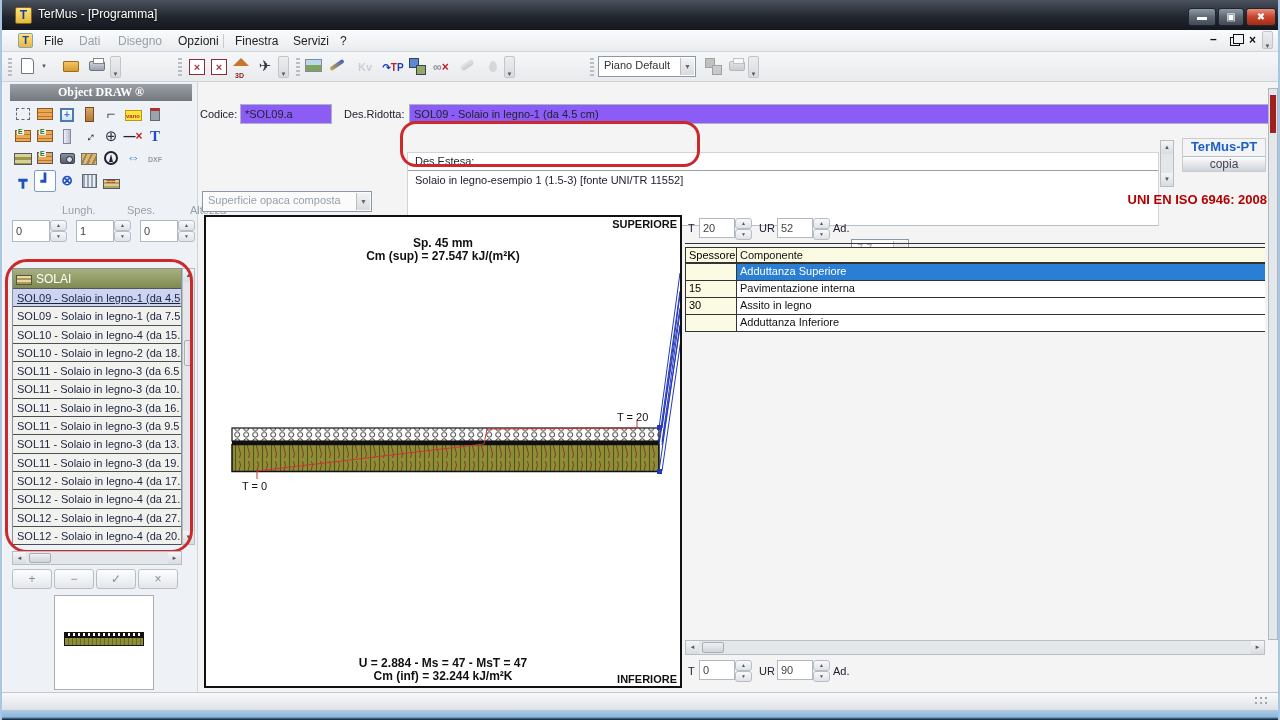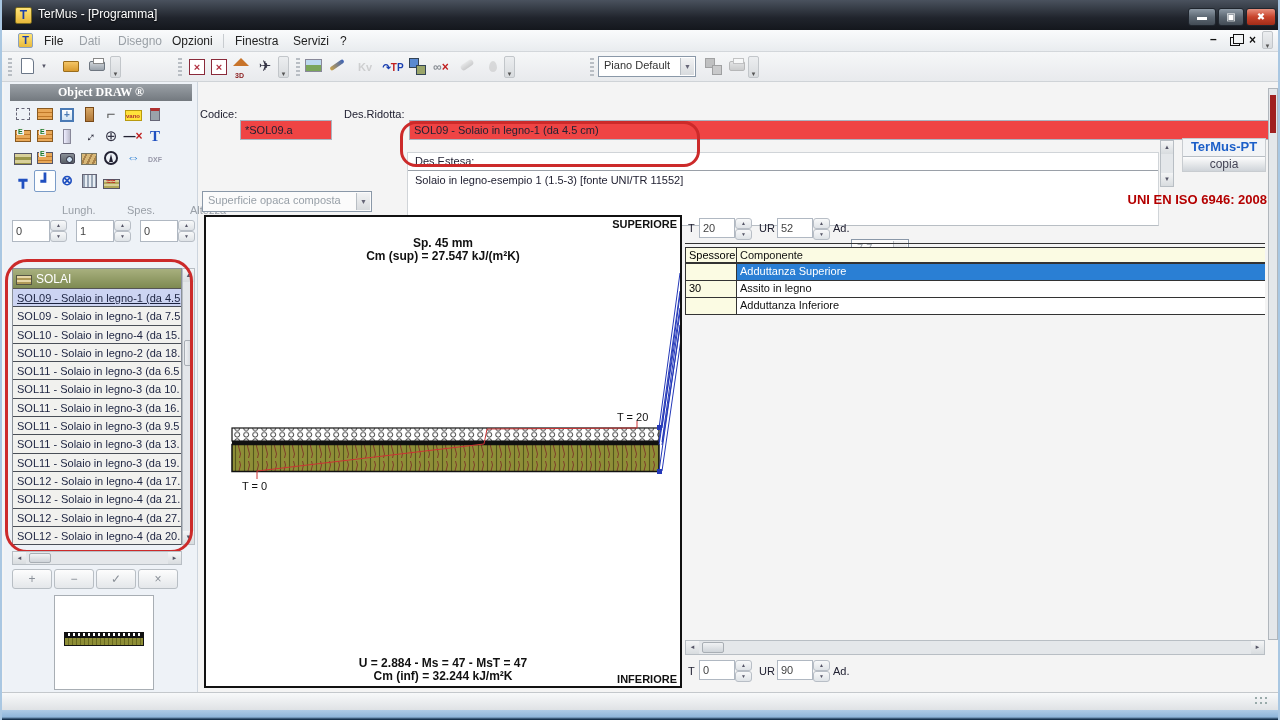--- a/index.html
+++ b/index.html
@@ -99,21 +99,21 @@
   .vscroll .thumb{margin:0 1px;height:26px;background:linear-gradient(90deg,#f0f2f4,#cfd4d9);border:1px solid #a8aeb4;border-radius:2px;}
   .hscroll{background:#e4e7ea;border:1px solid #b8bec4;display:flex;align-items:stretch;}
   .hscroll .sbtn{width:13px;font-size:6px;text-align:center;color:#556;background:linear-gradient(#f4f5f6,#d8dcdf);line-height:12px;}
   .hscroll .thumb{width:22px;margin:1px 0;background:linear-gradient(#f0f2f4,#cfd4d9);border:1px solid #a8aeb4;border-radius:2px;}
   .crud-btn{width:40px;height:20px;background:linear-gradient(#fdfdfd,#e4e7ea);border:1px solid #b8bec4;border-radius:3px;color:#8a9098;font-size:12px;text-align:center;line-height:18px;}
   #preview-box{left:50px;top:513px;width:100px;height:95px;background:#fff;border:1px solid #a8aeb4;}
   #preview-slab-top{left:9px;top:36px;width:80px;height:5px;background:repeating-linear-gradient(90deg,#111 0 3px,#fff 3px 5px);border:1px solid #111;}
   #preview-slab-body{left:9px;top:41px;width:80px;height:9px;background:repeating-linear-gradient(90deg,#8e8e37 0 3px,#6a6a22 3px 4px);border:1px solid #111;}
   
   .fld-label{font-size:11px;color:#223;}
-  .fld-input{border:1px solid #aab4c0;background:#ef4444;font-size:11px;color:#223;padding:2px 4px;height:20px;margin-top:16px;}
+  .fld-input{border:1px solid #aab4c0;background:#8b5cf6;font-size:11px;color:#223;padding:2px 4px;height:20px;}
   #des-estesa-box{left:405px;top:124px;width:752px;height:74px;background:#fff;border:1px solid #d0d4d8;border-bottom:1px solid #b8bec4;margin-top:28px;}
   #des-estesa-box .lbl{position:absolute;left:7px;top:2px;font-size:11px;color:#223;}
   #des-estesa-box .rule{position:absolute;left:0;top:17px;width:100%;height:1px;background:#9aa0a8;}
   #des-estesa-box .val{position:absolute;left:7px;top:21px;font-size:11px;color:#223;}
   .annotation{border:3px solid #cc2a2a;border-radius:22px;pointer-events:none;}
   #logo-box{left:1180px;top:138px;width:84px;height:34px;border:1px solid #c8ccd0;}
   #logo-top{height:17px;background:#f2f4f6;color:#1c5fc8;font-weight:bold;font-size:13px;text-align:center;line-height:16px;}
   #logo-bottom{height:15px;background:linear-gradient(#fdfdfd,#cfd4d9);color:#445;font-size:12px;text-align:center;line-height:14px;border-top:1px solid #b8bec4;}
   #norm-label{left:960px;top:192px;width:305px;text-align:right;color:#b40000;font-weight:bold;font-size:13px;}
   
@@ -146,21 +146,21 @@
     <div id="btn-min" class="abs capbtn">▬</div>
     <div id="btn-max" class="abs capbtn">▣</div>
     <div id="btn-close" class="abs capbtn">✖</div>
   </div>
 
   <div id="menubar" class="abs">
     <div id="menu-doc-icon" class="abs">T</div>
     <div class="abs menu-item" style="left:38px">File</div>
     <div class="abs menu-item dis" style="left:73px">Dati</div>
     <div class="abs menu-item dis" style="left:112px">Disegno</div>
-    <div class="abs menu-item" style="left:166px">Opzioni</div>
+    <div class="abs menu-item" style="left:172px">Opzioni</div>
     <div class="abs menu-sep" style="left:221px"></div>
     <div class="abs menu-item" style="left:229px">Finestra</div>
     <div class="abs menu-item" style="left:287px">Servizi</div>
     <div class="abs menu-item" style="left:334px">?</div>
     <div class="abs child-ctl" style="left:1208px;top:2px">–</div>
     <div class="abs" style="left:1228px;top:7px">
         <span id="mb-restore"></span>
       </div>
     <div class="abs child-ctl" style="left:1247px;top:3px">×</div>
     <div class="abs ovf" style="left:1260px;top:1px;height:18px;line-height:28px">▼</div>
@@ -411,20 +411,24 @@
   <div class="abs" style="left:683px;top:247px;width:580px">
     <div class="lt-header">
       <div class="lt-c1">Spessore</div>
       <div class="lt-c2" style="background:#fbfbe3">Componente</div>
     </div>
     <div class="lt-row sel">
       <div class="lt-c1"></div>
       <div class="lt-c2">Adduttanza Superiore</div>
     </div>
     <div class="lt-row">
+      <div class="lt-c1">15</div>
+      <div class="lt-c2">Pavimentazione interna</div>
+    </div>
+    <div class="lt-row">
       <div class="lt-c1">30</div>
       <div class="lt-c2">Assito in legno</div>
     </div>
     <div class="lt-row">
       <div class="lt-c1"></div>
       <div class="lt-c2">Adduttanza Inferiore</div>
     </div>
   </div>
 
   <div class="abs hscroll" style="left:683px;top:640px;width:580px;height:15px">

